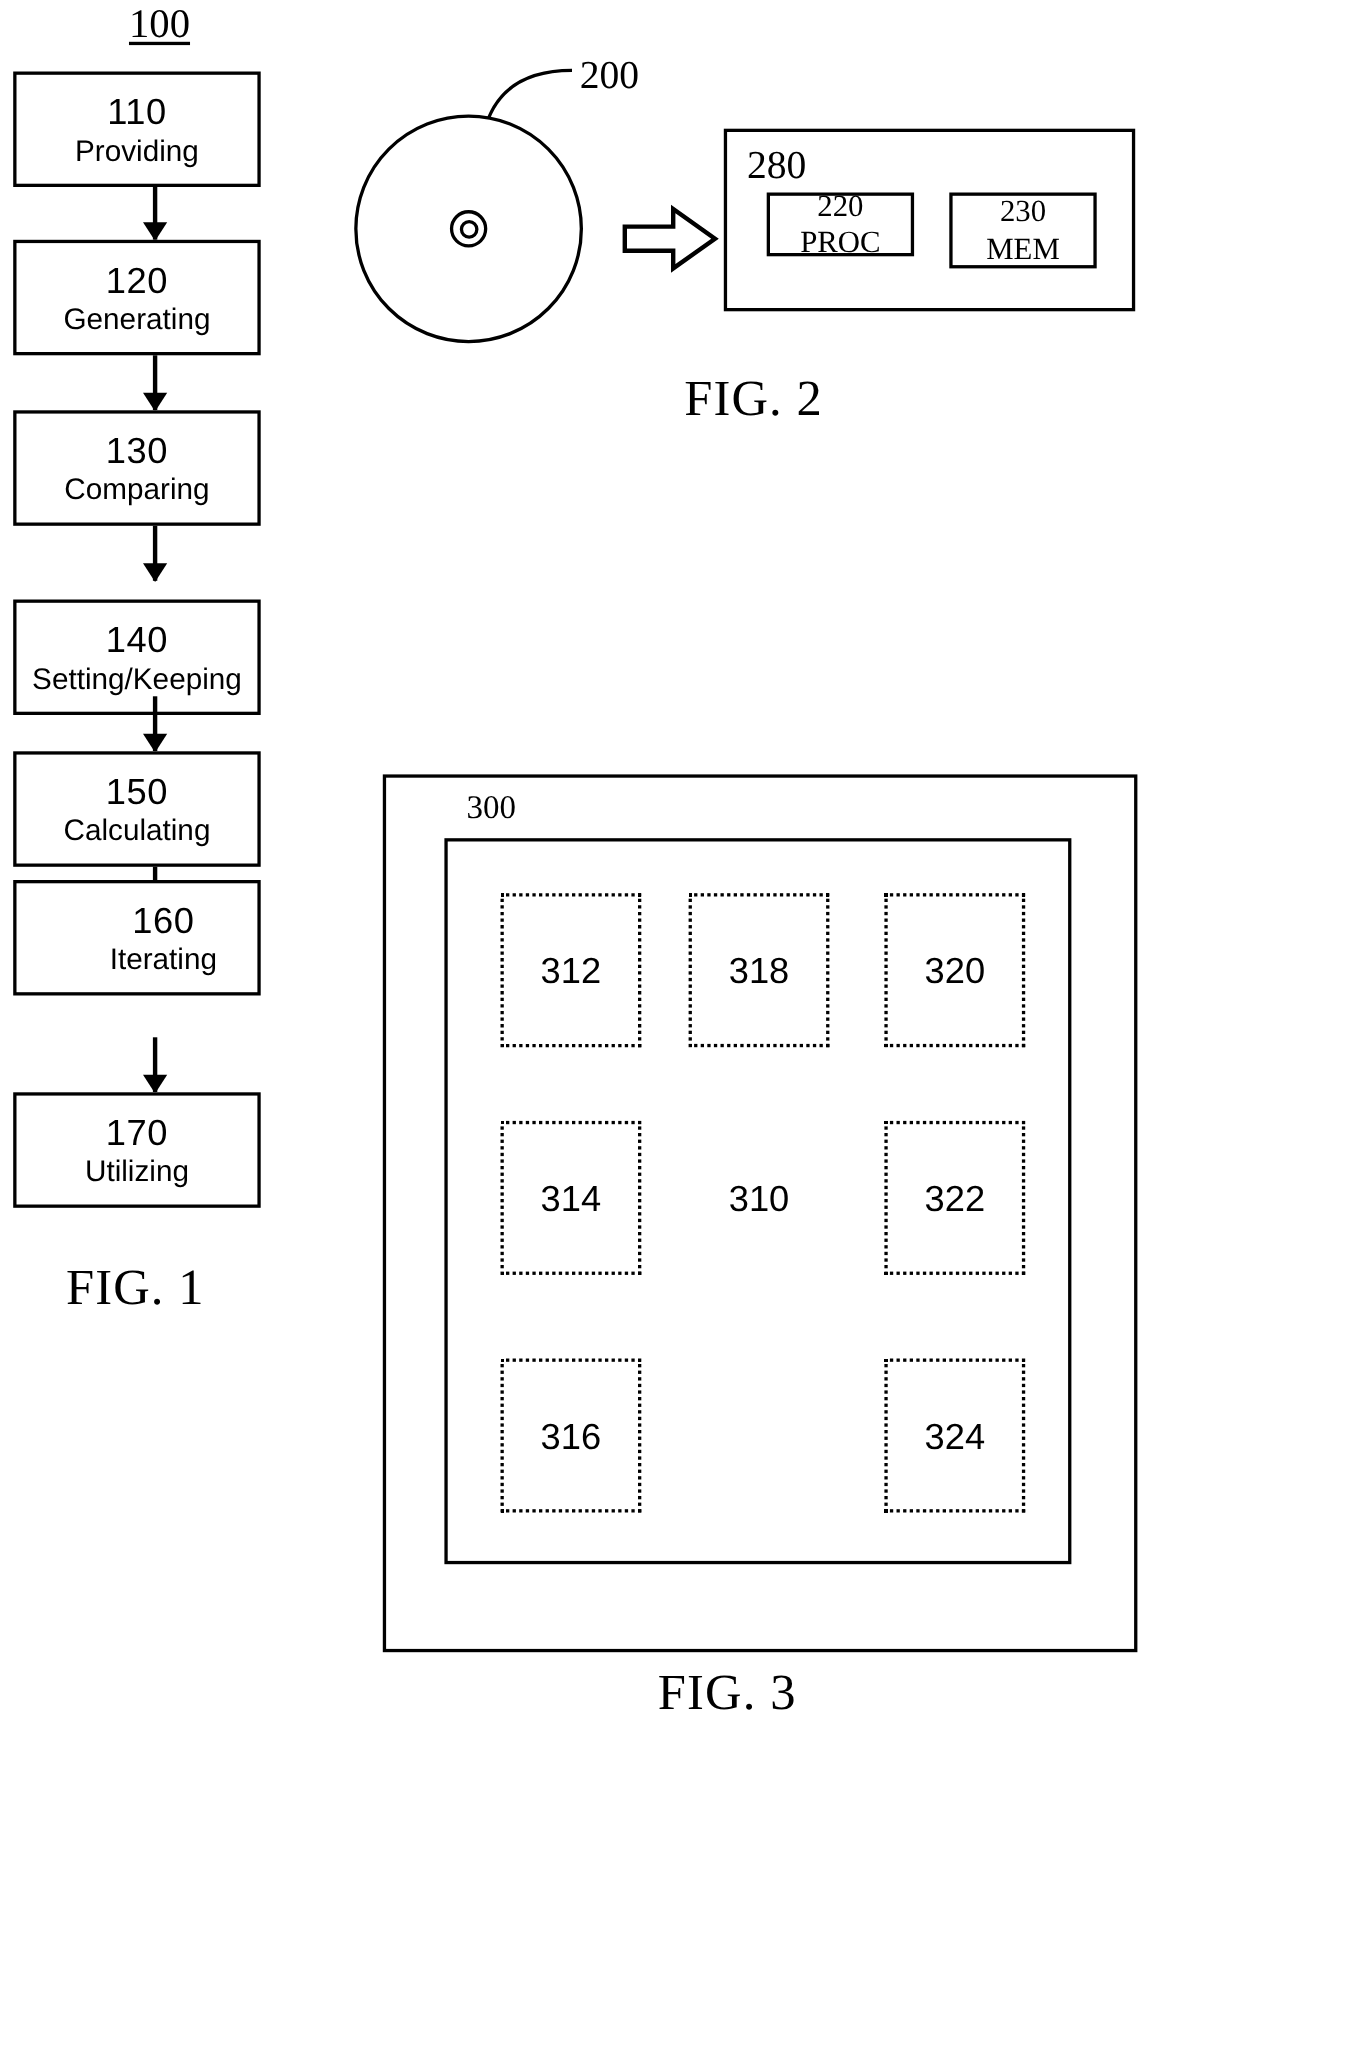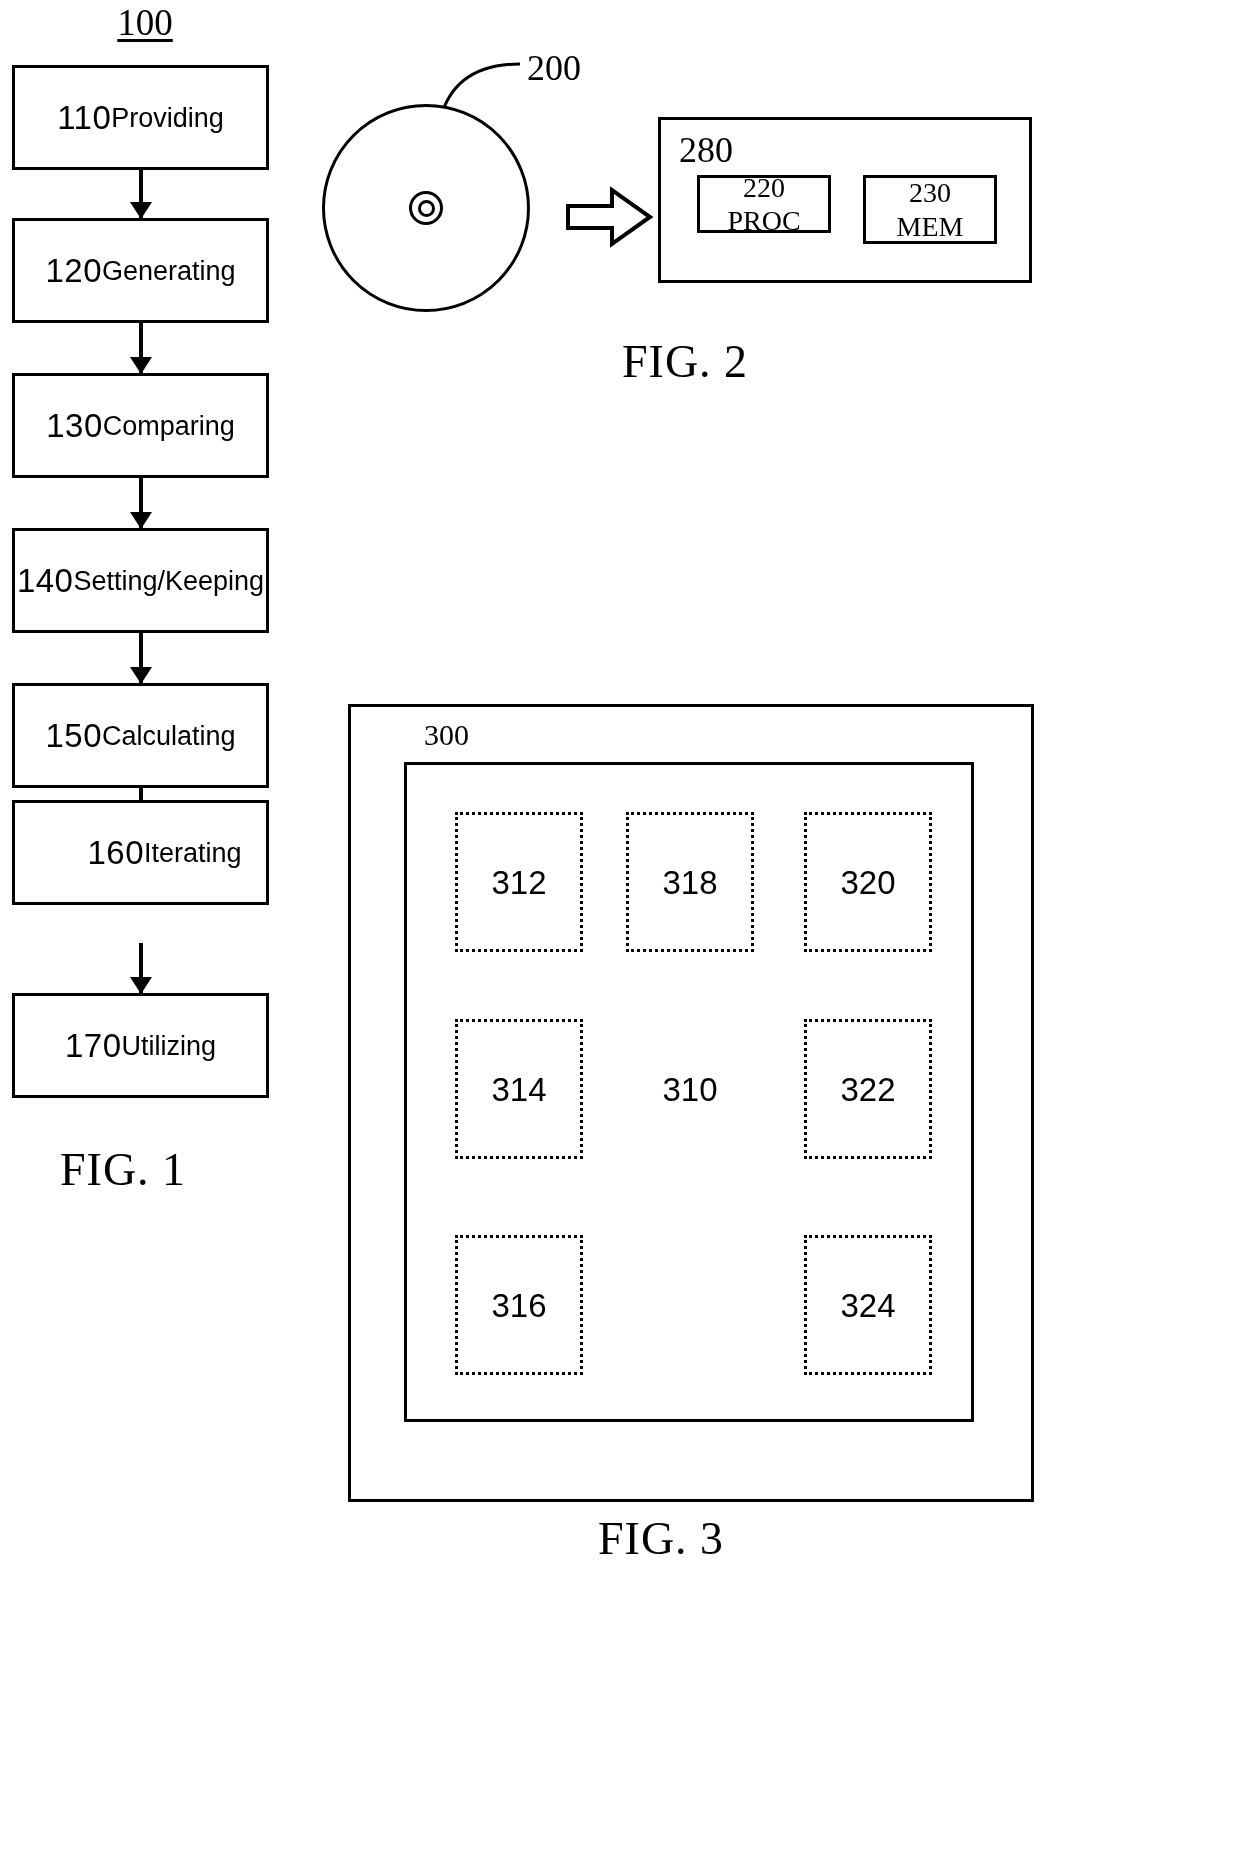--- a/index.html
+++ b/index.html
@@ -31,26 +31,26 @@
     text-align: center;
     font-family: "Liberation Serif", serif;
     font-size: 37px;
     line-height: 1.05;
     text-decoration: underline;
     text-underline-offset: 4px;
   }
   .flow-box {
     position: absolute;
     left: 12px;
-    width: 257px;
+    width: 225px;
     box-sizing: border-box;
     border: 3px solid #000;
     background: #fff;
     display: flex;
-    flex-direction: row;
+    flex-direction: column;
     align-items: center;
     justify-content: center;
     padding-top: 2px;
   }
   .flow-num {
     font-family: "Liberation Sans", sans-serif;
     font-size: 33px;
     line-height: 1.12;
     letter-spacing: 0.5px;
   }
@@ -237,21 +237,21 @@
       <div class="flow-label">Generating</div>
     </div>
     <div class="flow-arrow" style="top:323px;height:50px;"></div>
 
     <div class="flow-box" style="top:373px;height:105px;">
       <div class="flow-num">130</div>
       <div class="flow-label">Comparing</div>
     </div>
     <div class="flow-arrow" style="top:478px;height:50px;"></div>
 
-    <div class="flow-box" style="top:528px;height:105px;">
+    <div class="flow-box" style="top:545px;height:105px;">
       <div class="flow-num">140</div>
       <div class="flow-label">Setting/Keeping</div>
     </div>
     <div class="flow-arrow" style="top:633px;height:50px;"></div>
 
     <div class="flow-box" style="top:683px;height:105px;">
       <div class="flow-num">150</div>
       <div class="flow-label">Calculating</div>
     </div>
     <div class="flow-arrow" style="top:788px;height:50px;"></div>

